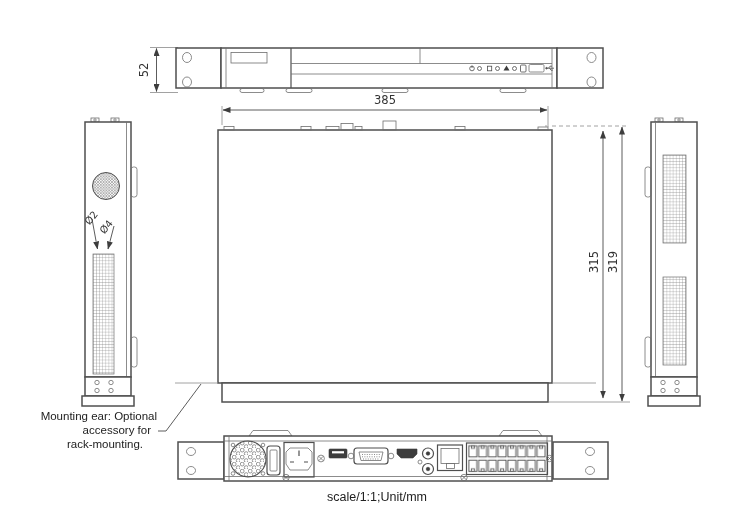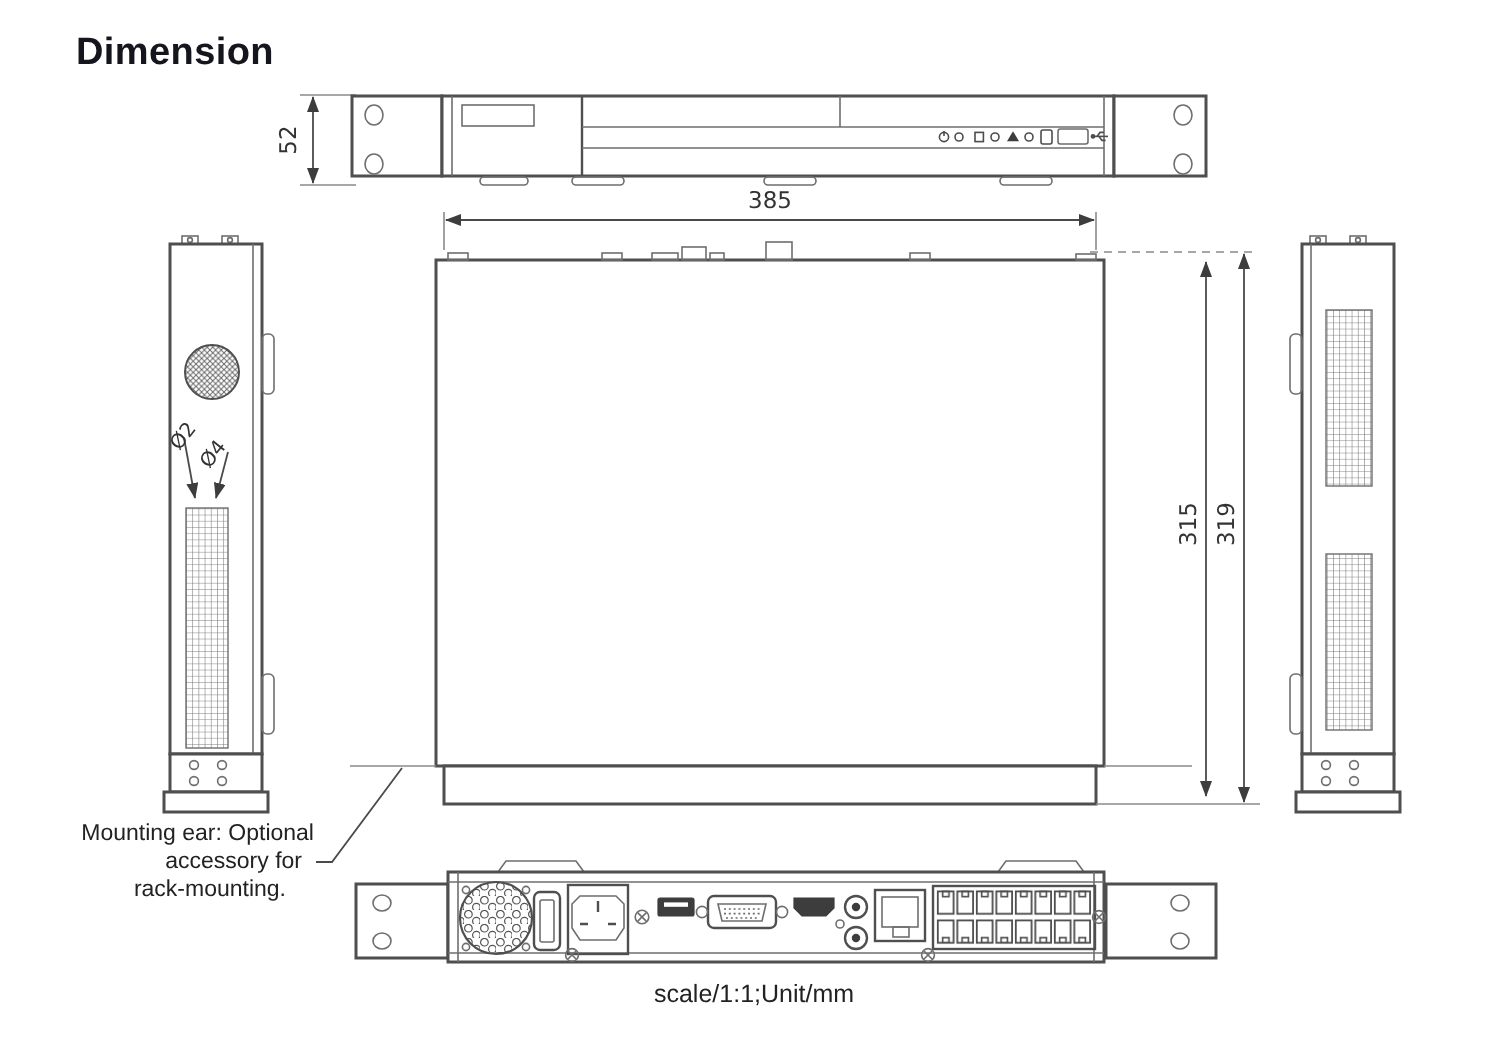--- a/index.html
+++ b/index.html
@@ -17,21 +17,20 @@
   .dark{fill:#3d3d3d;stroke:#3d3d3d;stroke-width:.6;}
   .dim{font-family:"DejaVu Sans",sans-serif;font-size:11.5px;fill:#333333;}
   .dimS{font-family:"DejaVu Sans",sans-serif;font-size:10px;fill:#333333;}
   .note{font-family:"Liberation Sans",sans-serif;font-size:11.5px;fill:#222222;}
   .scale{font-family:"Liberation Sans",sans-serif;font-size:12.5px;fill:#222222;}
 </style>
 </head>
 <body>
 
 <div id="stage">
-  <div id="doc-title">Dimension</div>
 
   <svg width="752" height="532" viewBox="0 0 752 532">
     <defs>
       <marker id="arr" viewBox="0 0 8 6" refX="7.5" refY="3" markerWidth="8" markerHeight="6" markerUnits="userSpaceOnUse" orient="auto-start-reverse">
         <path d="M0 0 L8 3 L0 6 Z" fill="#3d3d3d"></path>
       </marker>
       <pattern id="diagHatch" width="2.8" height="2.8" patternUnits="userSpaceOnUse">
         <path d="M0 2.8 L2.8 0 M0 0 L2.8 2.8" stroke="#6a6a6a" stroke-width="0.5"></path>
       </pattern>
       <pattern id="gridP" width="3.1" height="3.1" patternUnits="userSpaceOnUse">

